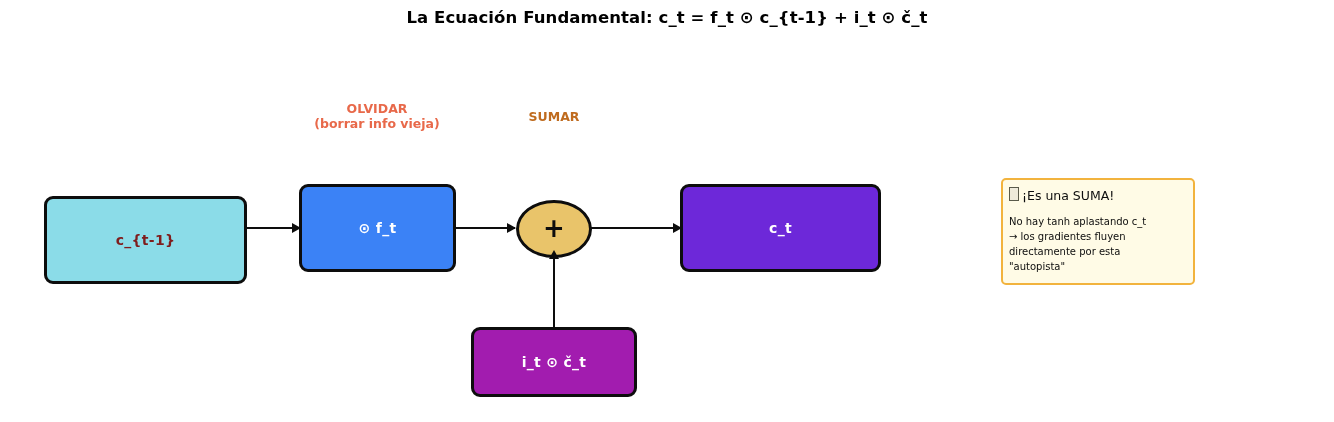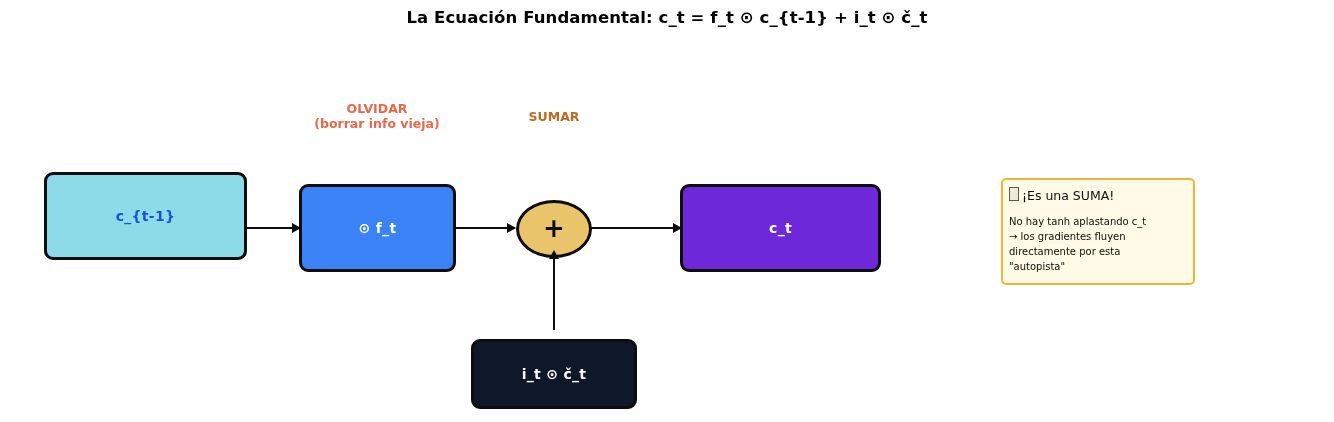--- a/index.html
+++ b/index.html
@@ -72,43 +72,42 @@
     border-radius: 9px;
     display: flex;
     align-items: center;
     justify-content: center;
     font-size: 14px;
     font-weight: bold;
     letter-spacing: 0.3px;
   }
 
   #node-cprev {
-    left: 44px;  top: 172px;
+    left: 44px;  top: 196px;
     width: 203px; height: 88px;
     background: #8BDCE8;
-    color: #1d4ed8;
+    color: #7f1d1d;
   }
   #node-forget {
     left: 299px; top: 184px;
     width: 157px; height: 88px;
     background: #3b82f6;
     color: #ffffff;
   }
   #node-ct {
     left: 680px; top: 184px;
     width: 201px; height: 88px;
     background: #6d28d9;
     color: #ffffff;
   }
   #node-input {
     left: 471px; top: 327px;
     width: 166px; height: 70px;
-    background: #0f172a;
+    background: #a21caf;
     color: #ffffff;
-    margin-top: 12px;
   }
 
   
   #node-plus {
     left: 516px; top: 200px;
     width: 76px; height: 58px;
     box-sizing: border-box;
     background: #E9C46A;
     border: 3px solid #0d0d0d;
     border-radius: 50%;

